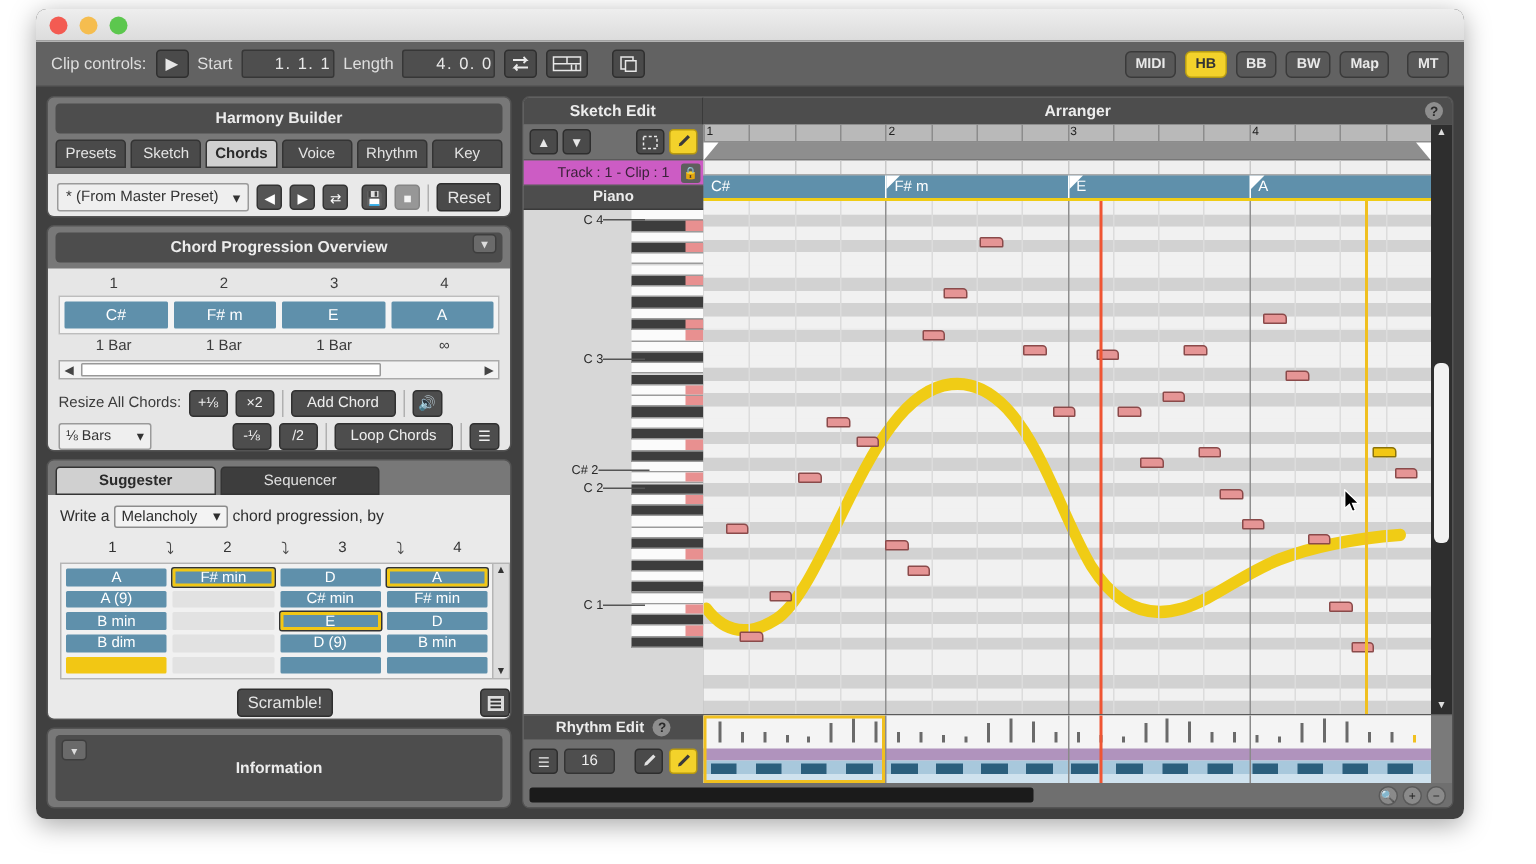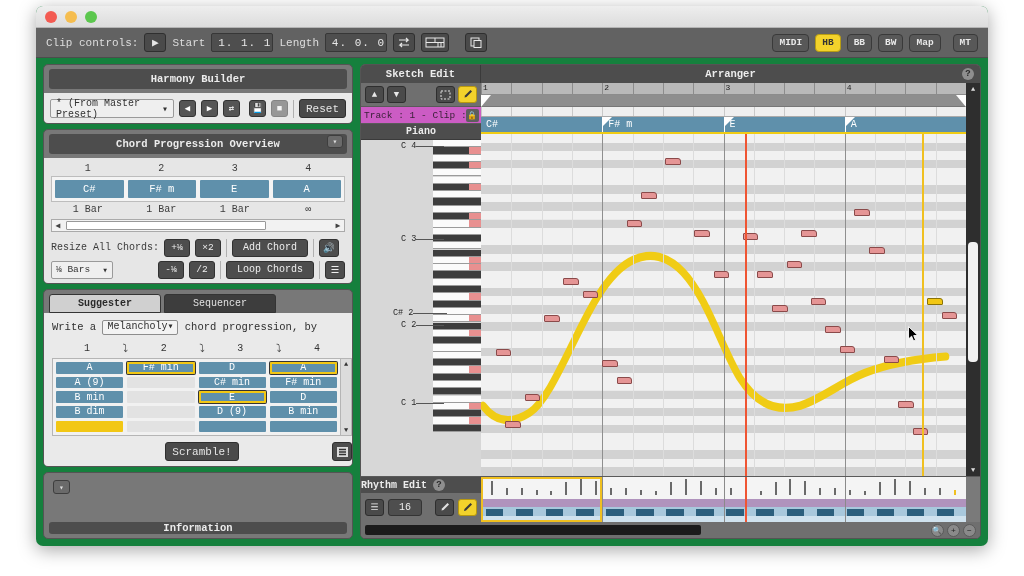--- a/index.html
+++ b/index.html
@@ -4,27 +4,27 @@
 <style>
   * { box-sizing: border-box; margin: 0; padding: 0; }
   body {
     width: 1024px; height: 576px;
     background: #ffffff;
     font-family: "Liberation Sans", sans-serif;
     overflow: hidden;
   }
   .app-window {
     position: absolute;
-    left: 36px; top: 6px;
+    left: 24px; top: 6px;
     width: 952px; height: 540px;
-    background: #15803d;
+    background: #404040;
     border-radius: 7px;
     box-shadow: 0 4px 18px rgba(0,0,0,0.35);
     overflow: hidden;
-    display: flex; flex-direction: column; font-family: Liberation Mono, monospace;
+    display: flex; flex-direction: column;
   }
   
   .titlebar {
     height: 22px;
     background: linear-gradient(180deg,#eeeeee,#dcdcdc);
     border-bottom: 1px solid #b4b4b4;
     display: flex; align-items: center;
     padding-left: 9px; gap: 8px;
     flex: 0 0 auto;
   }
@@ -214,21 +214,21 @@
     background: #4d4d4d; border: 1px solid #2f2f2f; border-radius: 3px;
     display: flex; align-items: center; justify-content: center;
     cursor: pointer;
   }
   .info-panel {
     background: #787878; border: 1px solid #545454; border-radius: 5px;
     padding: 4px 5px; position: relative;
   }
   .info-inner {
     background: #4d4d4d; color: #ececec; font-size: 10.5px; font-weight: bold;
-    text-align: center; padding: 0 0; border-radius: 3px; margin-top: 45px;
+    text-align: center; padding: 16px 0; border-radius: 3px;
   }
   .info-chev {
     position: absolute; left: 9px; top: 7px; width: 17px; height: 14px;
     background: #6a6a6a; border: 1px solid #3e3e3e; border-radius: 3px;
     font-size: 8px; color: #ddd;
     display: flex; align-items: center; justify-content: center;
   }
 
   
   .right-col {
@@ -355,21 +355,21 @@
     position: absolute; left: 2px; right: 2px; top: 40%; height: 32%;
     background: #f1f1f1; border-radius: 4px;
   }
 
   
   .rhythm-row { display: flex; height: 46px; flex: 0 0 auto; border-top: 1px solid #5a5a5a; }
   .rhythm-left { width: 120px; display: flex; flex-direction: column; flex: 0 0 auto; }
   .rhythm-title {
     height: 16px; background: #4d4d4d; color: #ececec; font-size: 10px;
     font-weight: bold; display: flex; align-items: center;
-    justify-content: flex-start; gap: 6px; position: relative;
+    justify-content: center; gap: 6px; position: relative;
   }
   .rhythm-ctl {
     flex: 1; background: #6f6f6f; display: flex; align-items: center;
     padding: 0 4px; gap: 4px;
   }
   .num-field {
     background: #4e4e4e; border: 1px solid #343434; border-radius: 3px;
     color: #eee; font-size: 10px; height: 17px; width: 34px;
     display: flex; align-items: center; justify-content: center;
   }
@@ -438,20 +438,28 @@
     <div class="mini-btn">Map</div>
     <div class="mini-btn" style="margin-left:6px">MT</div>
   </div>
 
   <div class="body">
 
     <div class="left-col">
 
       <div class="panel">
         <div class="panel-title">Harmony Builder</div>
+        <div class="tabrow">
+          <div class="tab">Presets</div>
+          <div class="tab">Sketch</div>
+          <div class="tab active">Chords</div>
+          <div class="tab">Voice</div>
+          <div class="tab">Rhythm</div>
+          <div class="tab">Key</div>
+        </div>
         <div class="light-area">
           <div class="preset-row">
             <div class="select">
               <span>* (From Master Preset)</span>
               <span>▾</span>
             </div>
             <div class="nav-btn">◀</div>
             <div class="nav-btn">▶</div>
             <div class="nav-btn">⇄</div>
             <div class="nav-btn" style="margin-left:4px">💾</div>

